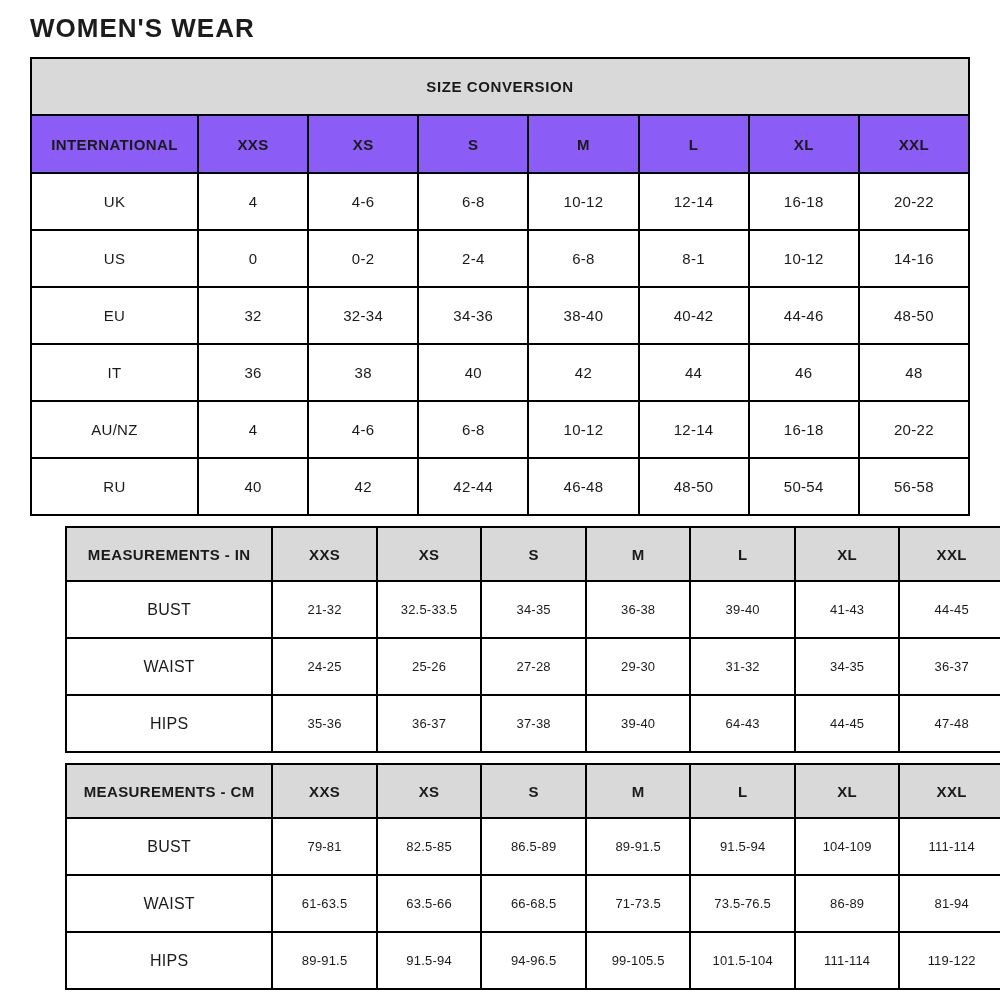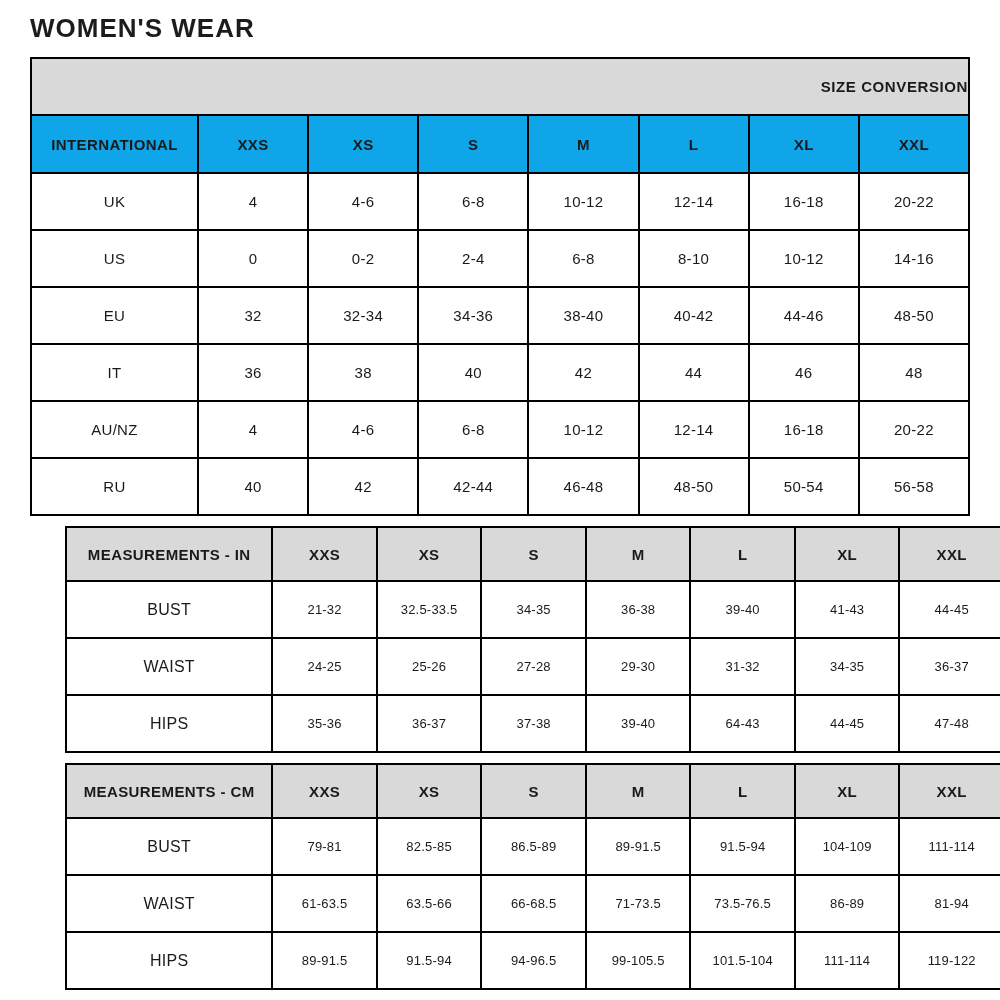--- a/index.html
+++ b/index.html
@@ -31,29 +31,28 @@
     overflow: hidden;
     white-space: nowrap;
   }
   
   .banner-cell {
     background: #d9d9d9;
     height: 52px;
     font-size: 15px;
     font-weight: 700;
     letter-spacing: 0.6px;
-    text-align: right;
   }
   .t1 tr { height: 57px; }
   .t1 .head-row { height: 58px; }
   .t1 .head-row th {
     font-size: 15px;
     font-weight: 600;
     letter-spacing: 0.4px;
-    background: #0ea5e9;
+    background: #8b5cf6;
   }
   .t1 .row-label { font-size: 15px; font-weight: 500; letter-spacing: 0.3px; }
   .t1 .val { font-size: 15px; font-weight: 400; letter-spacing: 0.3px; }
   
   .tm { margin-top: 10px; margin-left: 35px; }
   .tm tr { height: 57px; }
   .tm .head-row { height: 54px; }
   .tm .head-row th {
     background: #d9d9d9;
     font-size: 15px;
@@ -111,21 +110,21 @@
           <td class="val">12-14</td>
           <td class="val">16-18</td>
           <td class="val">20-22</td>
         </tr>
         <tr>
           <td class="row-label">US</td>
           <td class="val">0</td>
           <td class="val">0-2</td>
           <td class="val">2-4</td>
           <td class="val">6-8</td>
-          <td class="val">8-10</td>
+          <td class="val">8-1</td>
           <td class="val">10-12</td>
           <td class="val">14-16</td>
         </tr>
         <tr>
           <td class="row-label">EU</td>
           <td class="val">32</td>
           <td class="val">32-34</td>
           <td class="val">34-36</td>
           <td class="val">38-40</td>
           <td class="val">40-42</td>

